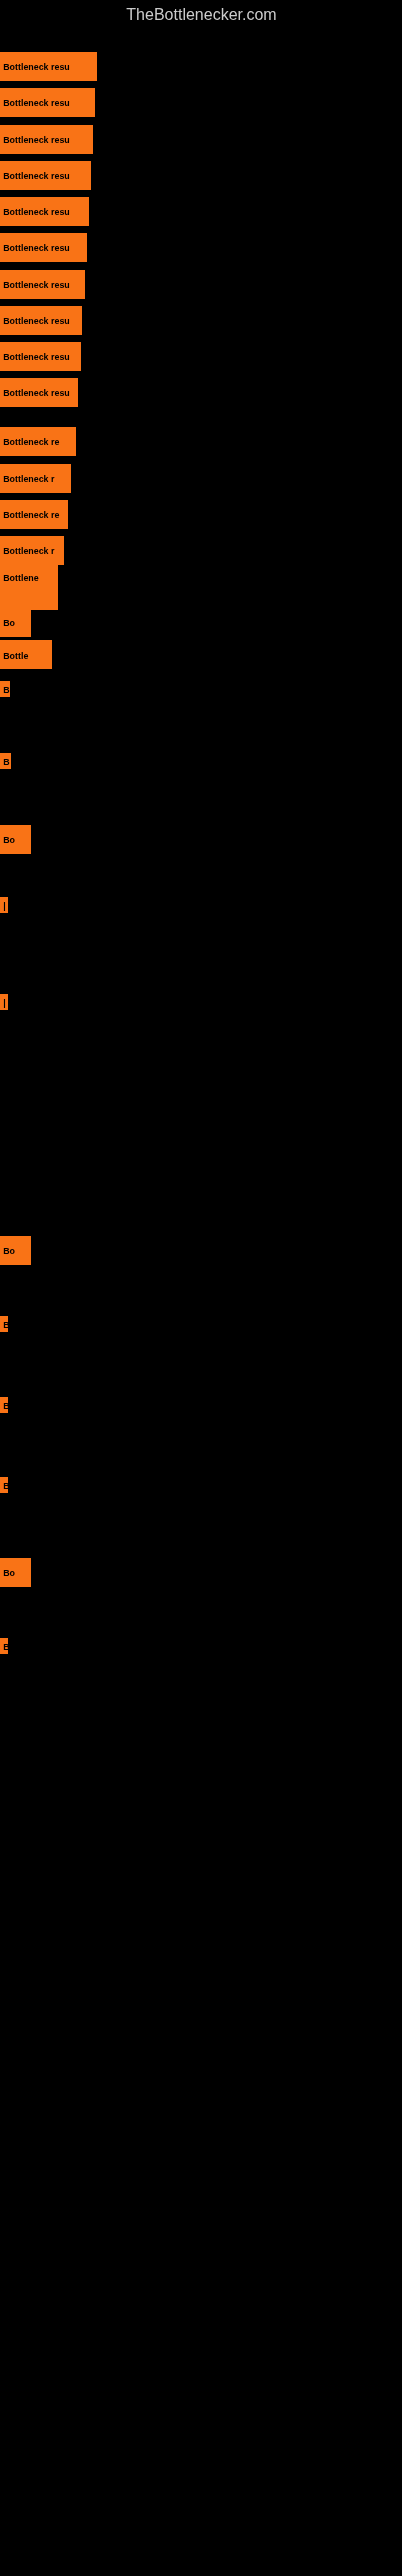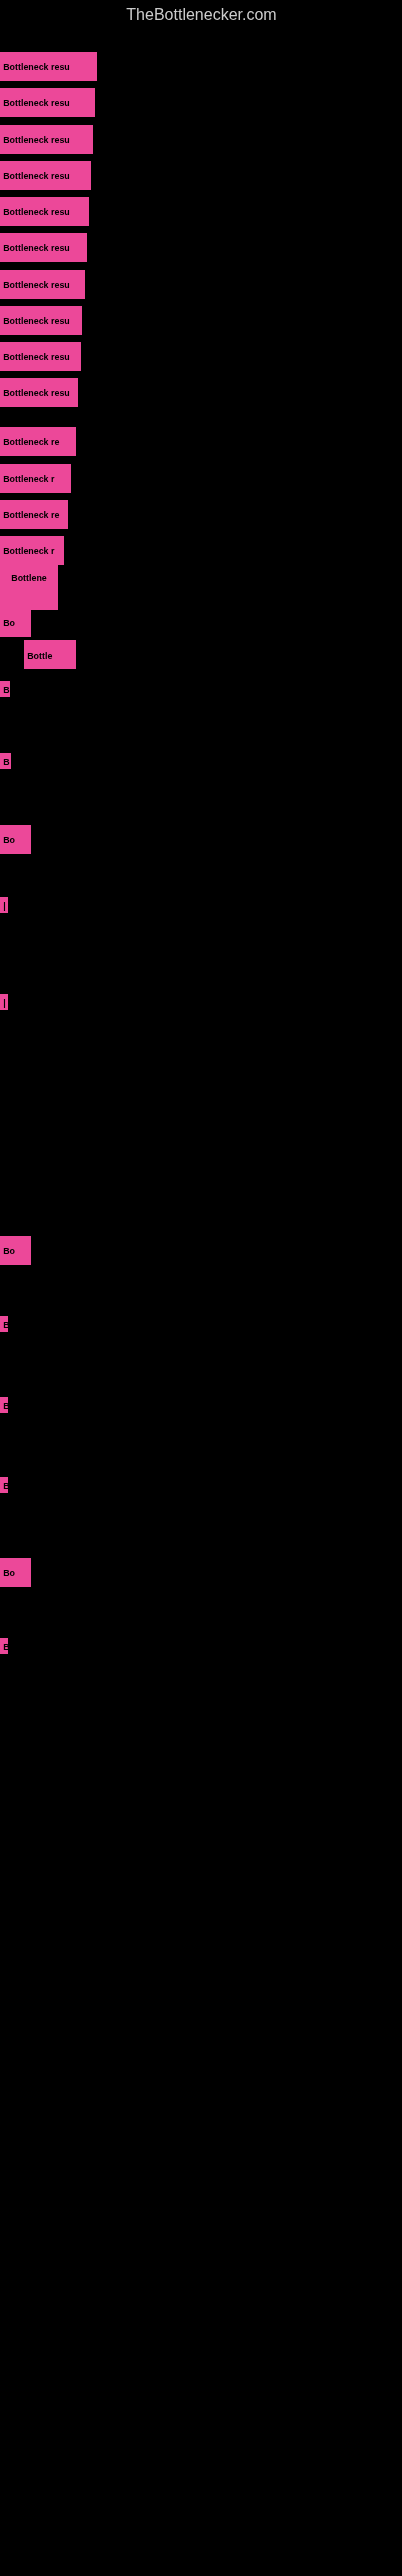--- a/index.html
+++ b/index.html
@@ -16,21 +16,21 @@
       font-size: 16px;
       padding: 6.4px 0 3.2px 0;
     }
     .bar-row {
       position: absolute;
       left: 0;
       display: flex;
       align-items: center;
     }
     .bar-label {
-      background: #ec4899;
+      background: #f97316;
       color: #000;
       font-size: 8.9px;
       font-weight: bold;
       padding: 1.6px 3.2px;
       white-space: nowrap;
       overflow: hidden;
     }
   </style>
 </head>
 <body>
@@ -74,26 +74,26 @@
     <div class="bar-row" style="top: 436px; height: 29px; left: 0px;">
       <div class="bar-label" style="width: 71px; height: 29px; line-height: 29px;">Bottleneck r</div>
     </div>
     <div class="bar-row" style="top: 472px; height: 29px; left: 0px;">
       <div class="bar-label" style="width: 68px; height: 29px; line-height: 29px;">Bottleneck re</div>
     </div>
     <div class="bar-row" style="top: 508px; height: 29px; left: 0px;">
       <div class="bar-label" style="width: 64px; height: 29px; line-height: 29px;">Bottleneck r</div>
     </div>
     <div class="bar-row" style="top: 544px; height: 29px; left: 0px;">
-      <div class="bar-label" style="width: 58px; height: 47px; line-height: 29px; text-align: center;">Bottlene</div>
+      <div class="bar-label" style="width: 58px; height: 47px; line-height: 29px;">Bottlene</div>
     </div>
     <div class="bar-row" style="top: 580px; height: 29px; left: 0px;">
       <div class="bar-label" style="width: 31px; height: 29px; line-height: 29px;">Bo</div>
     </div>
-    <div class="bar-row" style="top: 617px; height: 20px; left: 0px; margin-left: 24px;">
+    <div class="bar-row" style="top: 617px; height: 20px; left: 0px;">
       <div class="bar-label" style="width: 52px; height: 29px; line-height: 29px;">Bottle</div>
     </div>
     <div class="bar-row" style="top: 653px; height: 16px; left: 0px;">
       <div class="bar-label" style="width: 9.7px; height: 16px; line-height: 16px;">B</div>
     </div>
     <div class="bar-row" style="top: 725px; height: 16px; left: 0px;">
       <div class="bar-label" style="width: 11.3px; height: 16px; line-height: 16px;">B</div>
     </div>
     <div class="bar-row" style="top: 797px; height: 29px; left: 0px;">
       <div class="bar-label" style="width: 31px; height: 29px; line-height: 29px;">Bo</div>

